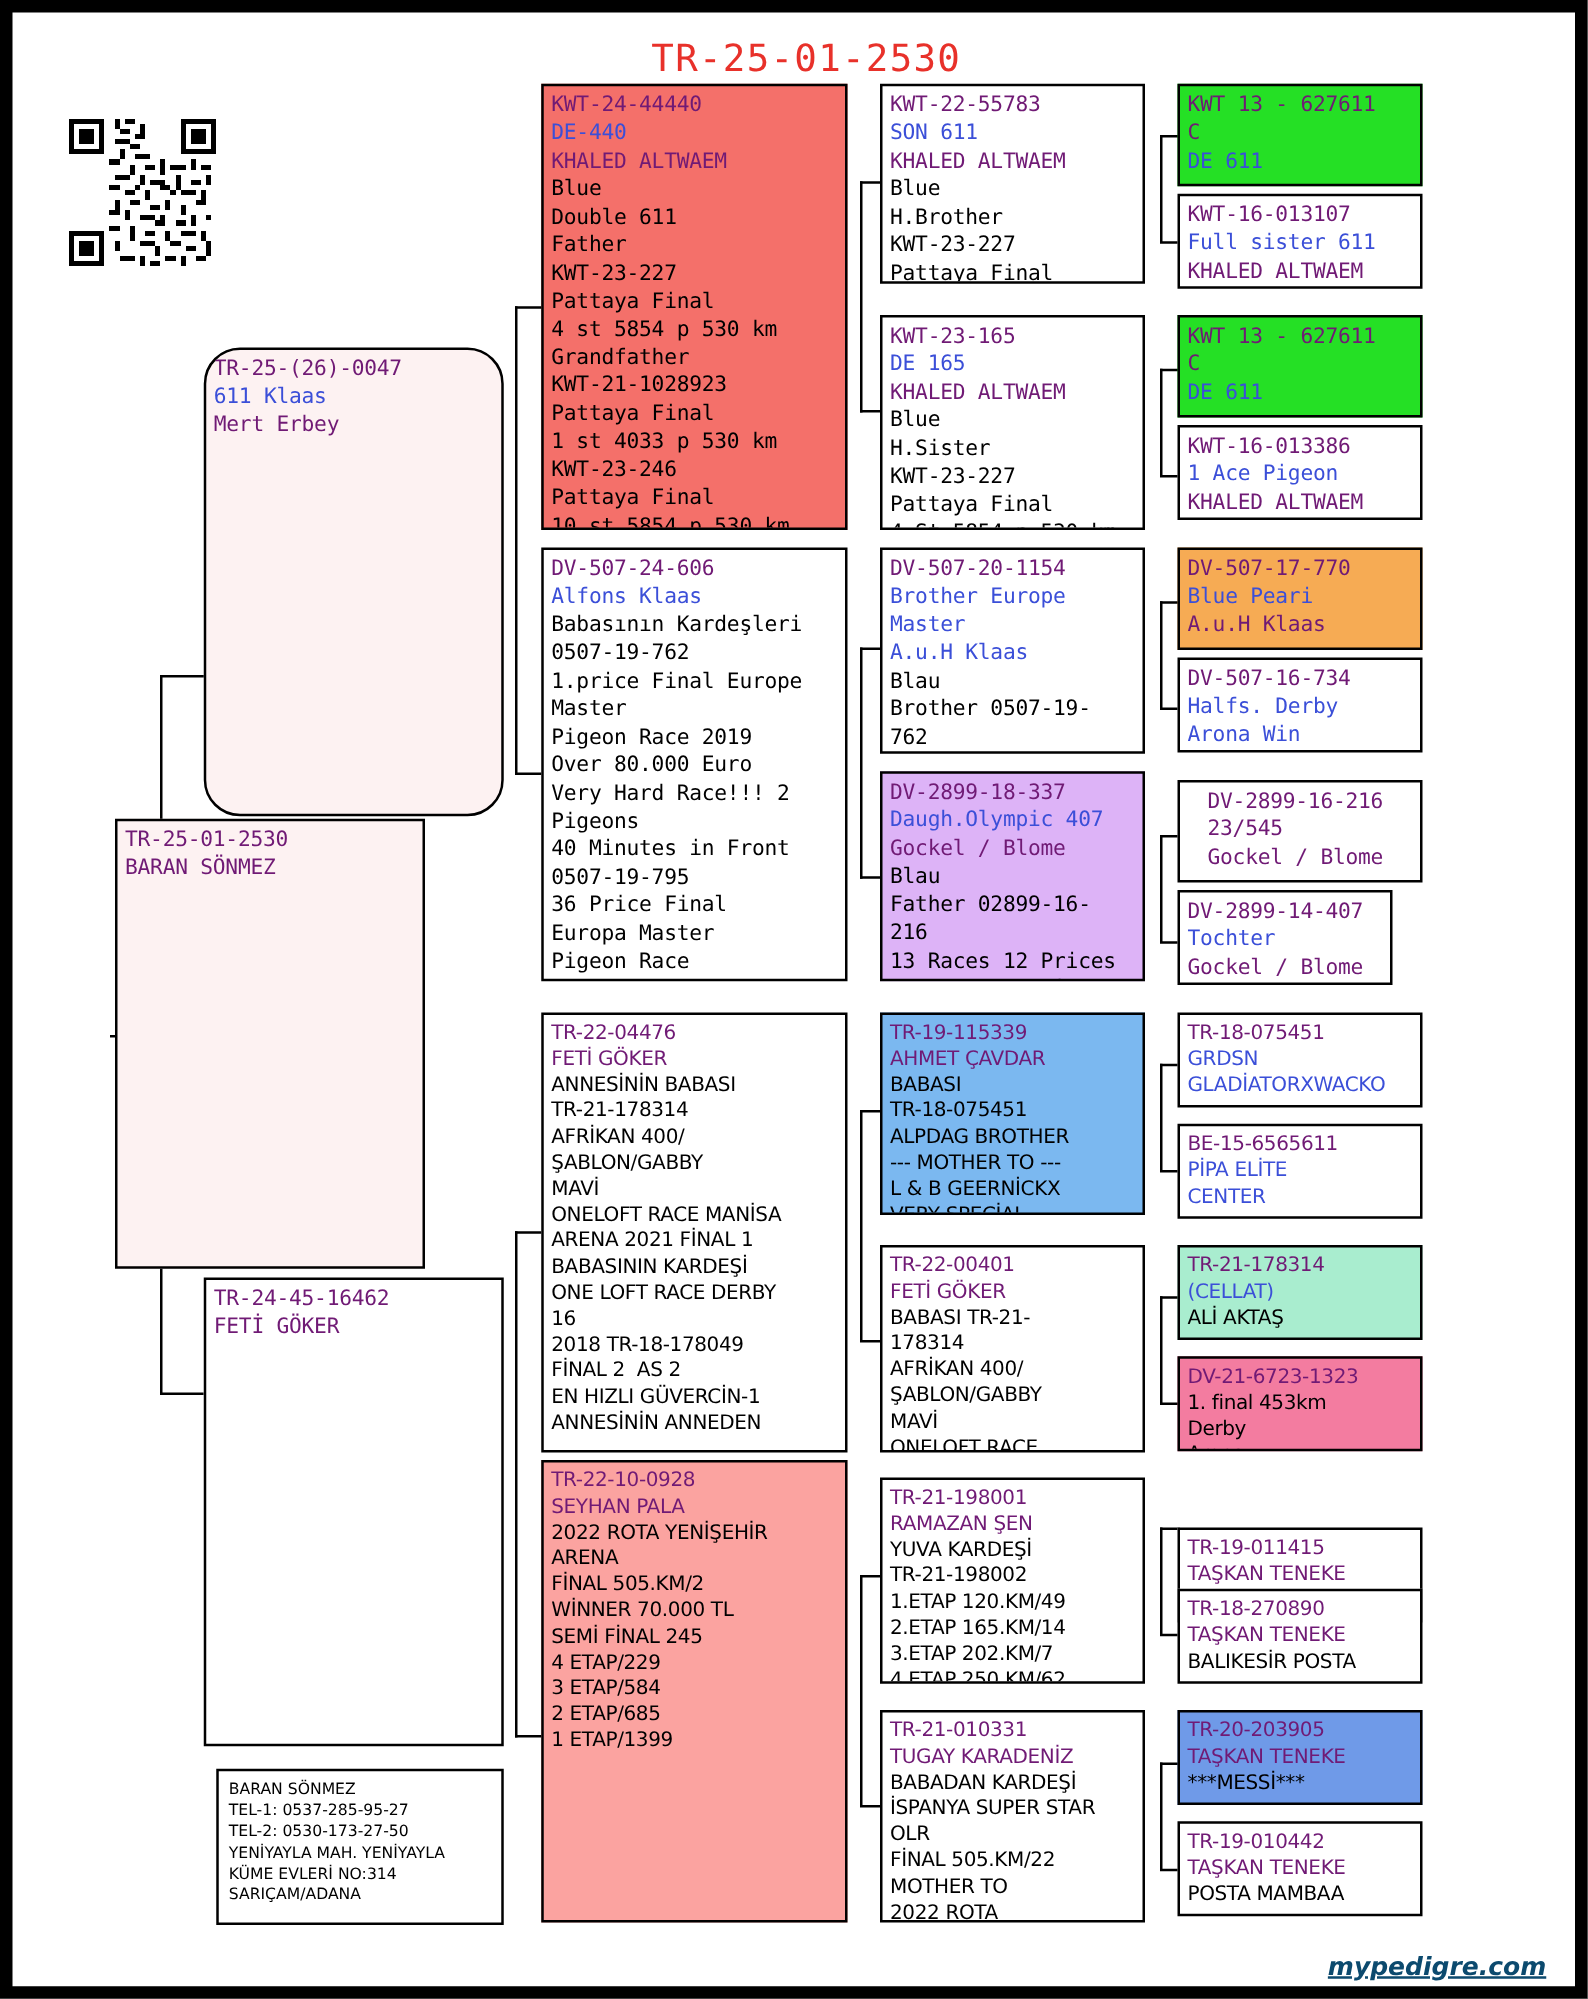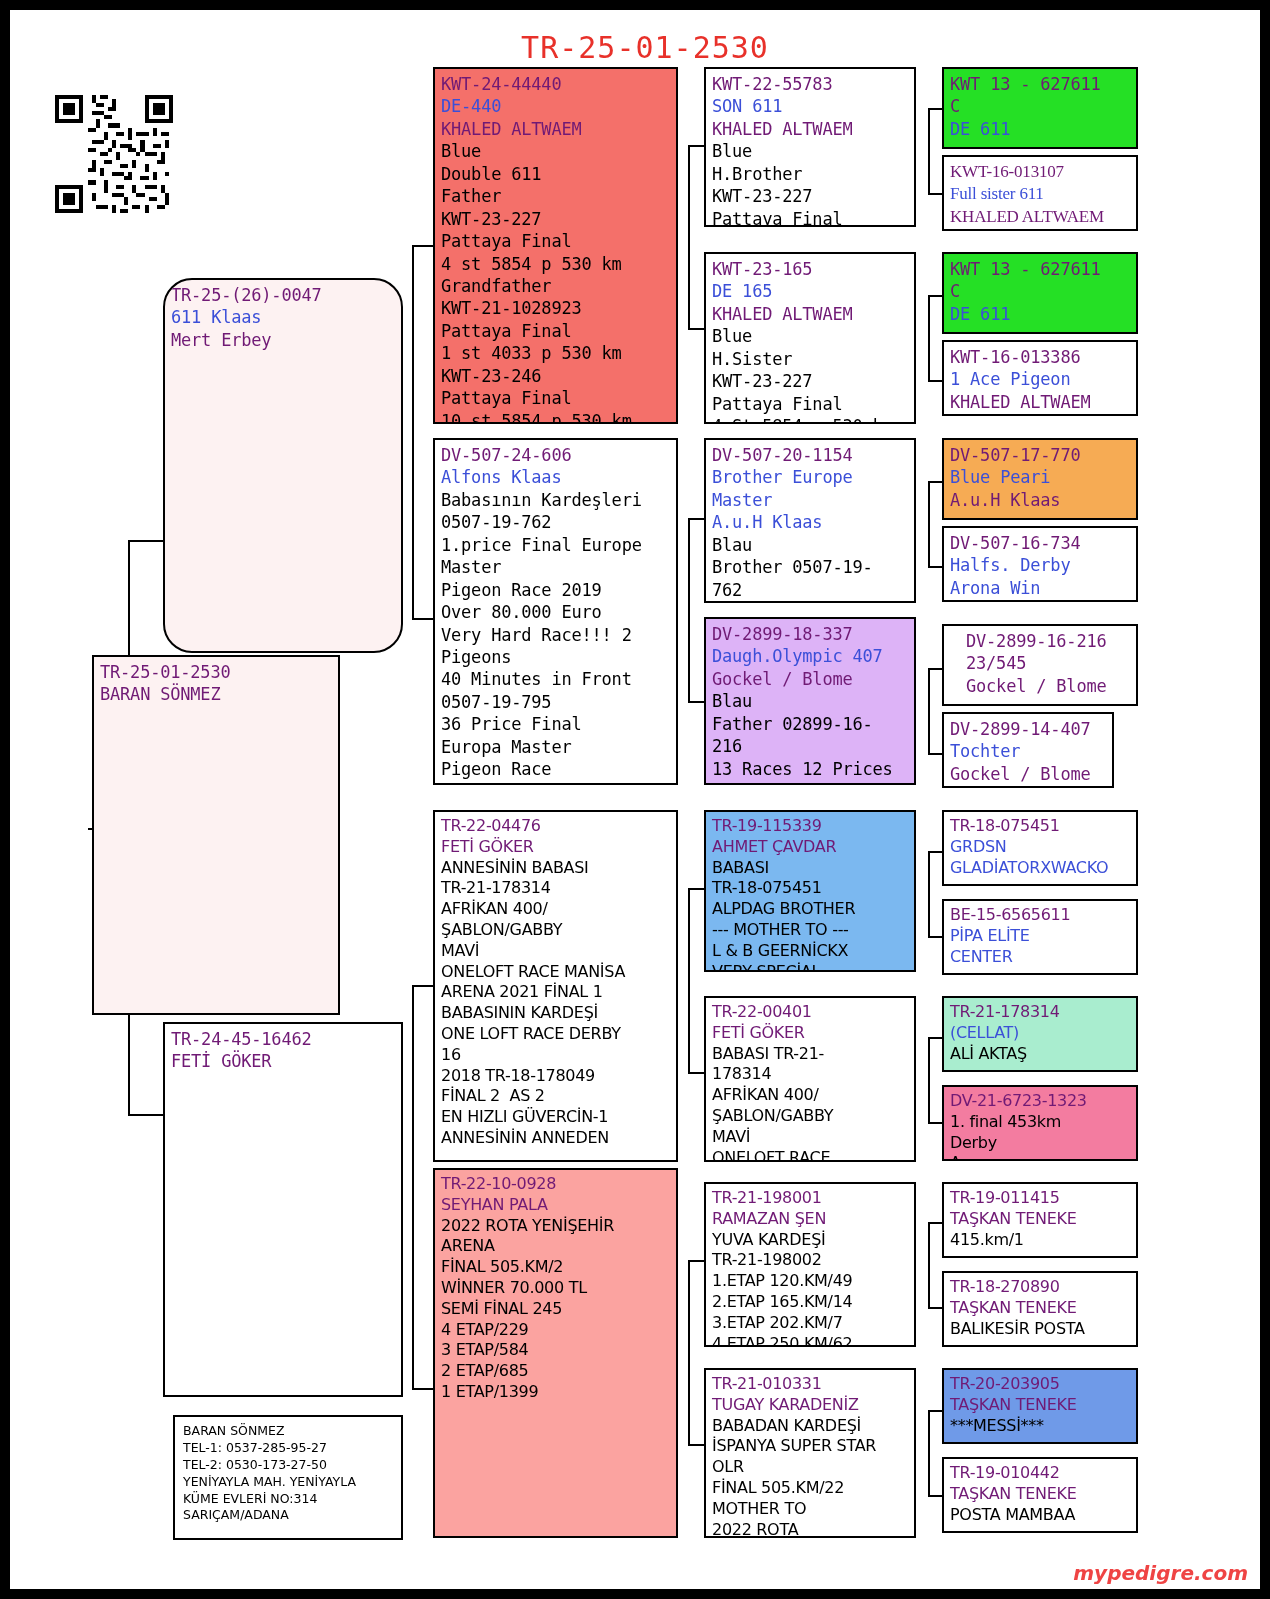--- a/index.html
+++ b/index.html
@@ -92,27 +92,28 @@
     background: #fff;
     box-sizing: border-box;
     font-family: "DejaVu Sans", sans-serif;
     font-size: 12.5px;
     line-height: 1.35;
     padding: 6px 8px;
     color: #000;
   }
   .footer {
     position: absolute;
-    right: 12px;
+    right: 23px;
     bottom: 4px;
     font-family: "DejaVu Sans", sans-serif;
     font-weight: bold;
     font-style: italic;
     font-size: 20px;
-    color: #ef4444;
+    color: #0c4a6e;
+    text-decoration: underline;
   }
 </style>
 </head>
 <body>
 
 <div id="page">
 
   <div class="title">TR-25-01-2530</div>
 
   <div class="qr">
@@ -274,32 +275,32 @@
   <div class="card" style="left:694px; top:57px; width:212px; height:160px;"><span class="ln c-red">KWT-22-55783</span><span class="ln c-blue">SON 611</span><span class="ln c-red">KHALED ALTWAEM</span><span class="ln c-black">Blue</span><span class="ln c-black">H.Brother</span><span class="ln c-black">KWT-23-227</span><span class="ln c-black">Pattaya Final</span></div>
   <div class="card" style="left:694px; top:242px; width:212px; height:172px;"><span class="ln c-red">KWT-23-165</span><span class="ln c-blue">DE 165</span><span class="ln c-red">KHALED ALTWAEM</span><span class="ln c-black">Blue</span><span class="ln c-black">H.Sister</span><span class="ln c-black">KWT-23-227</span><span class="ln c-black">Pattaya Final</span><span class="ln c-black">4 St 5854 p 530 km</span></div>
   <div class="card" style="left:694px; top:428px; width:212px; height:165px;"><span class="ln c-red">DV-507-20-1154</span><span class="ln c-blue">Brother Europe</span><span class="ln c-blue">Master</span><span class="ln c-blue">A.u.H Klaas</span><span class="ln c-black">Blau</span><span class="ln c-black">Brother 0507-19-</span><span class="ln c-black">762</span><span class="ln c-black">1 Price Final</span></div>
   <div class="card bg-purple" style="left:694px; top:607px; width:212px; height:168px;"><span class="ln c-red">DV-2899-18-337</span><span class="ln c-blue">Daugh.Olympic 407</span><span class="ln c-red">Gockel / Blome</span><span class="ln c-black">Blau</span><span class="ln c-black">Father 02899-16-</span><span class="ln c-black">216</span><span class="ln c-black">13 Races 12 Prices</span><span class="ln c-black">13 Races 3 Prices</span></div>
   <div class="card bg-blue sans" style="left:694px; top:800px; width:212px; height:162px;"><span class="ln c-red">TR-19-115339</span><span class="ln c-red">AHMET ÇAVDAR</span><span class="ln c-black">BABASI</span><span class="ln c-black">TR-18-075451</span><span class="ln c-black">ALPDAG BROTHER</span><span class="ln c-black">--- MOTHER TO ---</span><span class="ln c-black">L &amp; B GEERNİCKX</span><span class="ln c-black">VERY SPECİAL</span></div>
   <div class="card sans" style="left:694px; top:986px; width:212px; height:166px;"><span class="ln c-red">TR-22-00401</span><span class="ln c-red">FETİ GÖKER</span><span class="ln c-black">BABASI TR-21-</span><span class="ln c-black">178314</span><span class="ln c-black">AFRİKAN 400/</span><span class="ln c-black">ŞABLON/GABBY</span><span class="ln c-black">MAVİ</span><span class="ln c-black">ONELOFT RACE</span></div>
   <div class="card sans" style="left:694px; top:1172px; width:212px; height:165px;"><span class="ln c-red">TR-21-198001</span><span class="ln c-red">RAMAZAN ŞEN</span><span class="ln c-black">YUVA KARDEŞİ</span><span class="ln c-black">TR-21-198002</span><span class="ln c-black">1.ETAP 120.KM/49</span><span class="ln c-black">2.ETAP 165.KM/14</span><span class="ln c-black">3.ETAP 202.KM/7</span><span class="ln c-black">4.ETAP 250.KM/62</span></div>
   <div class="card sans" style="left:694px; top:1358px; width:212px; height:170px;"><span class="ln c-red">TR-21-010331</span><span class="ln c-red">TUGAY KARADENİZ</span><span class="ln c-black">BABADAN KARDEŞİ</span><span class="ln c-black">İSPANYA SUPER STAR</span><span class="ln c-black">OLR</span><span class="ln c-black">FİNAL 505.KM/22</span><span class="ln c-black">MOTHER TO</span><span class="ln c-black">2022 ROTA</span></div>
 
   <div class="card bg-green" style="left:932px; top:57px; width:196px; height:82px;"><span class="ln c-red">KWT 13 - 627611</span><span class="ln c-red">C</span><span class="ln c-blue">DE 611</span></div>
-  <div class="card" style="left:932px; top:145px; width:196px; height:76px;font-family:Liberation Serif, serif;"><span class="ln c-red">KWT-16-013107</span><span class="ln c-blue">Full sister 611</span><span class="ln c-red">KHALED ALTWAEM</span></div>
+  <div class="card" style="left:932px; top:145px; width:196px; height:76px;"><span class="ln c-red">KWT-16-013107</span><span class="ln c-blue">Full sister 611</span><span class="ln c-red">KHALED ALTWAEM</span></div>
   <div class="card bg-green" style="left:932px; top:242px; width:196px; height:82px;"><span class="ln c-red">KWT 13 - 627611</span><span class="ln c-red">C</span><span class="ln c-blue">DE 611</span></div>
   <div class="card" style="left:932px; top:330px; width:196px; height:76px;"><span class="ln c-red">KWT-16-013386</span><span class="ln c-blue">1 Ace Pigeon</span><span class="ln c-red">KHALED ALTWAEM</span></div>
   <div class="card bg-orange" style="left:932px; top:428px; width:196px; height:82px;"><span class="ln c-red">DV-507-17-770</span><span class="ln c-blue">Blue Peari</span><span class="ln c-red">A.u.H Klaas</span></div>
   <div class="card" style="left:932px; top:516px; width:196px; height:76px;"><span class="ln c-red">DV-507-16-734</span><span class="ln c-blue">Halfs. Derby</span><span class="ln c-blue">Arona Win</span></div>
   <div class="card" style="left:932px; top:614px; width:196px; height:82px;padding-left:22px;"><span class="ln c-red">DV-2899-16-216</span><span class="ln c-red">23/545</span><span class="ln c-red">Gockel / Blome</span></div>
   <div class="card" style="left:932px; top:702px; width:172px; height:76px;"><span class="ln c-red">DV-2899-14-407</span><span class="ln c-blue">Tochter</span><span class="ln c-red">Gockel / Blome</span></div>
   <div class="card sans" style="left:932px; top:800px; width:196px; height:76px;"><span class="ln c-red">TR-18-075451</span><span class="ln c-blue">GRDSN</span><span class="ln c-blue">GLADİATORXWACKO</span></div>
   <div class="card sans" style="left:932px; top:889px; width:196px; height:76px;"><span class="ln c-red">BE-15-6565611</span><span class="ln c-blue">PİPA ELİTE</span><span class="ln c-blue">CENTER</span></div>
   <div class="card bg-mint sans" style="left:932px; top:986px; width:196px; height:76px;"><span class="ln c-red">TR-21-178314</span><span class="ln c-blue">(CELLAT)</span><span class="ln c-black">ALİ AKTAŞ</span></div>
   <div class="card bg-rose sans" style="left:932px; top:1075px; width:196px; height:76px;"><span class="ln c-red">DV-21-6723-1323</span><span class="ln c-black">1. final 453km</span><span class="ln c-black">Derby</span><span class="ln c-black">Arona</span></div>
-  <div class="card sans" style="left:932px; top:1172px; width:196px; height:76px;"><span class="ln c-red">TR-19-011415</span><span class="ln c-red">TAŞKAN TENEKE</span><span class="ln c-black">415.km/1</span></div>
+  <div class="card sans" style="left:932px; top:1212px; width:196px; height:76px;"><span class="ln c-red">TR-19-011415</span><span class="ln c-red">TAŞKAN TENEKE</span><span class="ln c-black">415.km/1</span></div>
   <div class="card sans" style="left:932px; top:1261px; width:196px; height:76px;"><span class="ln c-red">TR-18-270890</span><span class="ln c-red">TAŞKAN TENEKE</span><span class="ln c-black">BALIKESİR POSTA</span></div>
   <div class="card bg-blue2 sans" style="left:932px; top:1358px; width:196px; height:76px;"><span class="ln c-red">TR-20-203905</span><span class="ln c-red">TAŞKAN TENEKE</span><span class="ln c-black">***MESSİ***</span></div>
   <div class="card sans" style="left:932px; top:1447px; width:196px; height:76px;"><span class="ln c-red">TR-19-010442</span><span class="ln c-red">TAŞKAN TENEKE</span><span class="ln c-black">POSTA MAMBAA</span></div>
 
   <div class="contact" style="left:163px; top:1405px; width:230px; height:125px;">
       <div>BARAN SÖNMEZ</div>
       <div>TEL-1: 0537-285-95-27</div>
       <div>TEL-2: 0530-173-27-50</div>
       <div>YENİYAYLA MAH. YENİYAYLA</div>
       <div>KÜME EVLERİ NO:314</div>

